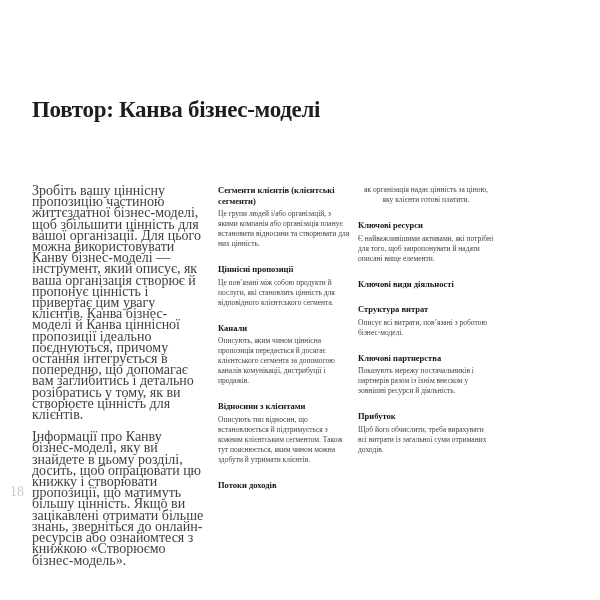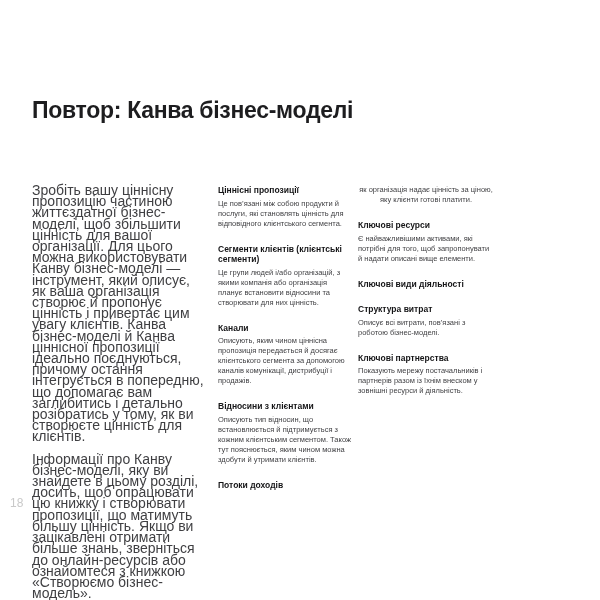--- a/index.html
+++ b/index.html
@@ -5,21 +5,21 @@
   html, body {
     margin: 0;
     padding: 0;
     background: #ffffff;
   }
   #page {
     position: relative;
     width: 600px;
     height: 600px;
     background: #ffffff;
-    font-family: Liberation Sans, sans-serif;
+    font-family: Liberation Serif, serif;
     overflow: hidden;
   }
   .page-title {
     position: absolute;
     left: 32px;
     top: 82px;
     font-size: 23px;
     font-weight: bold;
     letter-spacing: -0.3px;
     color: #1d1d1f;
@@ -60,45 +60,45 @@
     line-height: 10.5px;
     margin-bottom: 3px;
   }
   .continuation {
     margin: 0 0 15px 0;
     text-align: center;
   }
   .page-number {
     position: absolute;
     left: 10px;
-    top: 496px;
-    font-size: 12px;
+    top: 484px;
+    font-size: 14px;
     color: #c9c9c9;
   }
 </style>
 </head>
 <body>
 
 <div id="page">
 
   <h1 class="page-title">Повтор: Канва бізнес-моделі</h1>
 
   <div class="col col-left">
     <p>Зробіть вашу ціннісну пропозицію частиною життєздатної бізнес-моделі, щоб збільшити цінність для вашої організації. Для цього можна використовувати Канву бізнес-моделі — інструмент, який описує, як ваша організація створює й пропонує цінність і привертає цим увагу клієнтів. Канва бізнес-моделі й Канва ціннісної пропозиції ідеально поєднуються, причому остання інтегрується в попередню, що допомагає вам заглибитись і детально розібратись у тому, як ви створюєте цінність для клієнтів.</p>
     <p>Інформації про Канву бізнес-моделі, яку ви знайдете в цьому розділі, досить, щоб опрацювати цю книжку і створювати пропозиції, що матимуть більшу цінність. Якщо ви зацікавлені отримати більше знань, зверніться до онлайн-ресурсів або ознайомтеся з книжкою «Створюємо бізнес-модель».</p>
   </div>
 
   <div class="col col-mid">
     <div class="entry">
+      <div class="term">Сегменти клієнтів (клієнтські сегменти)</div>
+      <div class="definition">Це групи людей і/або організацій, з якими компанія або організація планує встановити відносини та створювати для них цінність.</div>
+    </div>
+    <div class="entry">
       <div class="term">Ціннісні пропозиції</div>
       <div class="definition">Це пов’язані між собою продукти й послуги, які становлять цінність для відповідного клієнтського сегмента.</div>
-    </div>
-    <div class="entry">
-      <div class="term">Сегменти клієнтів (клієнтські сегменти)</div>
-      <div class="definition">Це групи людей і/або організацій, з якими компанія або організація планує встановити відносини та створювати для них цінність.</div>
     </div>
     <div class="entry">
       <div class="term">Канали</div>
       <div class="definition">Описують, яким чином ціннісна пропозиція передається й досягає клієнтського сегмента за допомогою каналів комунікації, дистрибуції і продажів.</div>
     </div>
     <div class="entry">
       <div class="term">Відносини з клієнтами</div>
       <div class="definition">Описують тип відносин, що встановлюється й підтримується з кожним клієнтським сегментом. Також тут пояснюється, яким чином можна здобути й утримати клієнтів.</div>
     </div>
     <div class="entry">
@@ -116,17 +116,21 @@
       <div class="term">Ключові види діяльності</div>
     </div>
     <div class="entry">
       <div class="term">Структура витрат</div>
       <div class="definition">Описує всі витрати, пов’язані з роботою бізнес-моделі.</div>
     </div>
     <div class="entry">
       <div class="term">Ключові партнерства</div>
       <div class="definition">Показують мережу постачальників і партнерів разом із їхнім внеском у зовнішні ресурси й діяльність.</div>
     </div>
+    <div class="entry">
+      <div class="term">Прибуток</div>
+      <div class="definition">Щоб його обчислити, треба вирахувати всі витрати із загальної суми отриманих доходів.</div>
+    </div>
   </div>
 
   <div class="page-number">18</div>
 
 </div>
 
 </body></html>

